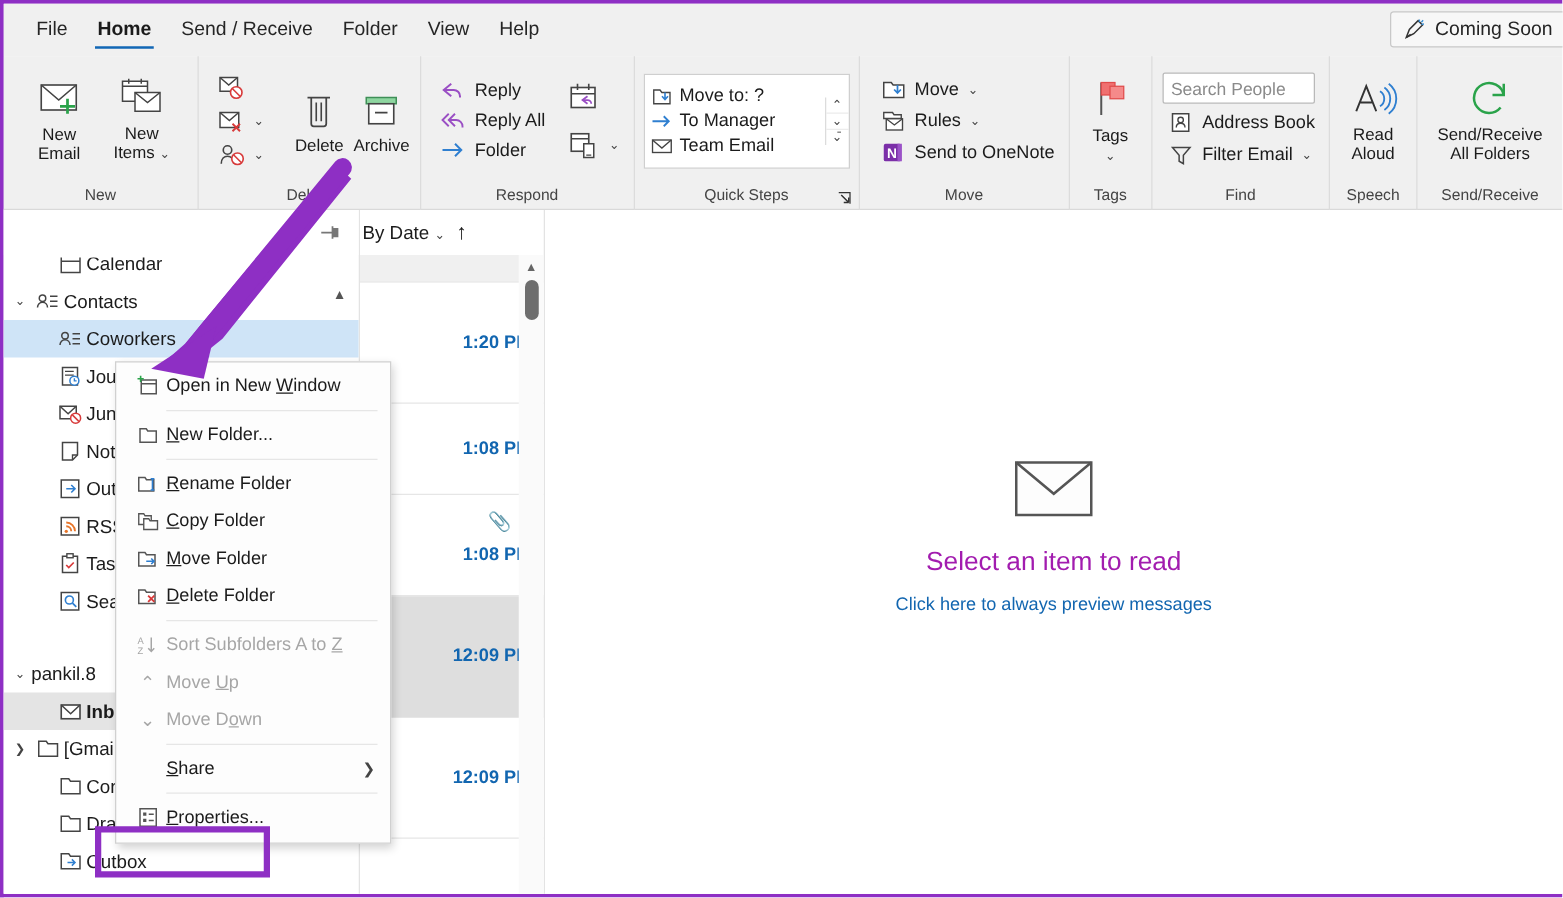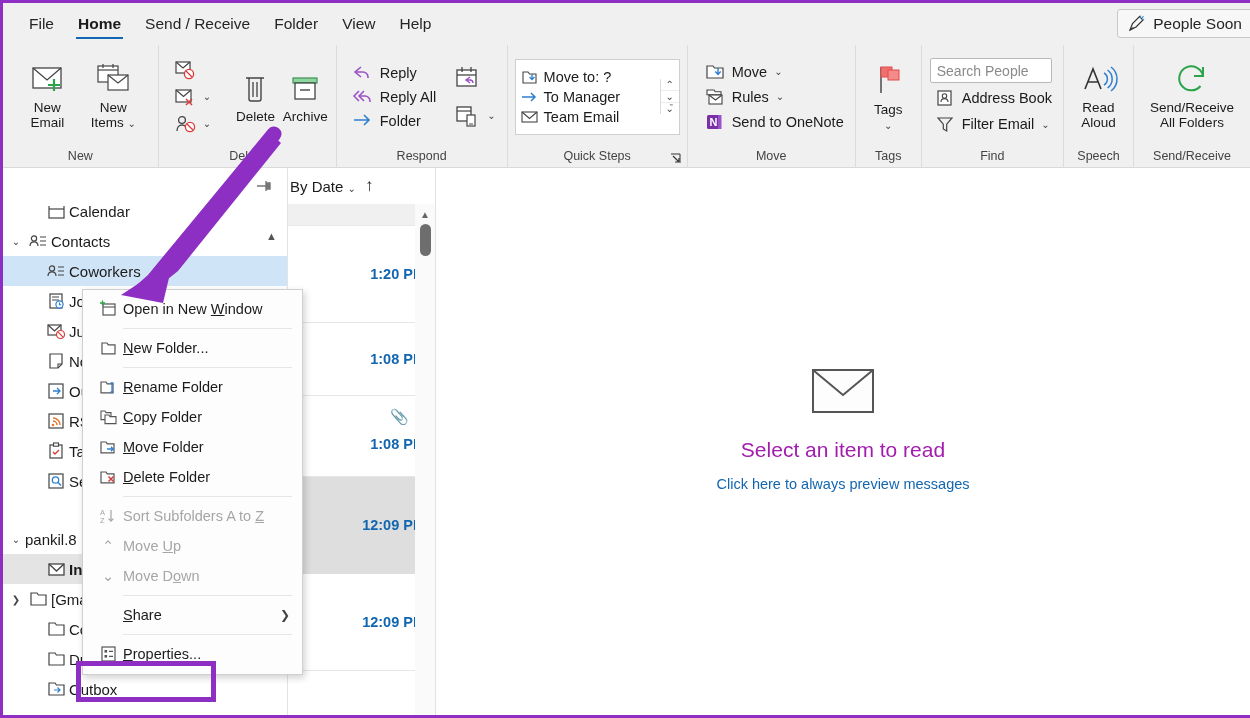--- a/index.html
+++ b/index.html
@@ -160,21 +160,21 @@
   .readpane {
     flex: 1; display: flex; flex-direction: column;
     align-items: center; justify-content: center; background: #fff;
     padding-bottom: 26px;
   }
   .rp-title { font-size: 21px; color: #a21caf; margin-top: 22px; }
   .rp-link { font-size: 14.5px; color: #1266b0; margin-top: 14px; cursor: pointer; }
 
   
   .ctxmenu {
-    position: absolute; left: 79px; top: 286px; width: 221px;
+    position: absolute; left: 89px; top: 286px; width: 221px;
     background: #fdfdfd; border: 1px solid #d0d0d0;
     box-shadow: 2px 3px 7px rgba(0,0,0,.18);
     padding: 4px 0 5px 0; z-index: 40;
   }
   .ctxitem {
     height: 30px; display: flex; align-items: center;
     font-size: 14.5px; color: #1b1b1b; padding-left: 10px; cursor: default;
     position: relative;
   }
   .ctxitem .cicon { width: 30px; display: flex; align-items: center; justify-content: center; }
@@ -209,21 +209,21 @@
     <div class="tab"><span>Help</span></div>
 
     <div class="coming-soon">
       <span>
         <svg width="19" height="19" viewBox="0 0 19 19">
           <path d="M3 16 L5.5 9.5 L12.5 2.5 L16 6 L9 13 Z" fill="none" stroke="#333" stroke-width="1.2"></path>
           <path d="M3 16 L6.5 13.5" stroke="#333" stroke-width="1.2"></path>
           <path d="M13.5 1.5 l0 2.2 M16.5 2.2 l-1.4 1.6 M17.2 5.2 l-2.1 .3" stroke="#3a8fd4" stroke-width="1.1" fill="none"></path>
         </svg>
       </span>
-      <span>People Soon</span>
+      <span>Coming Soon</span>
     </div>
   </div>
 
   <div class="ribbon">
 
     <div class="rgroup" style="width:166px">
       <div class="rgroup-body" style="justify-content:center;gap:4px">
         <div class="bigbtn">
           <span>
             <svg width="42" height="34" viewBox="0 0 42 34">

